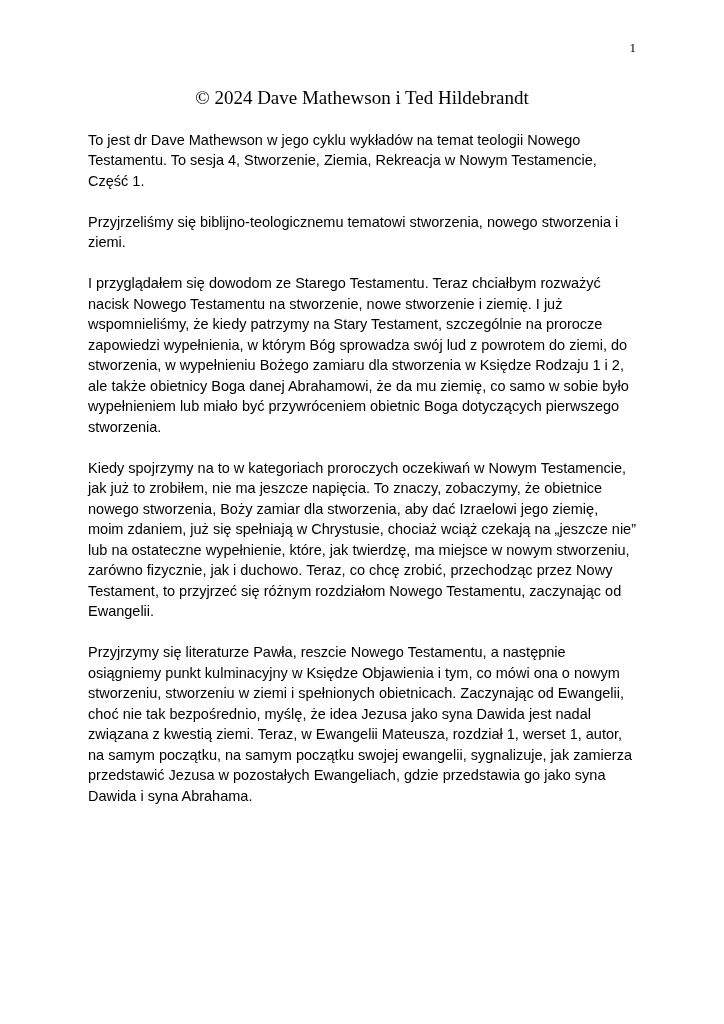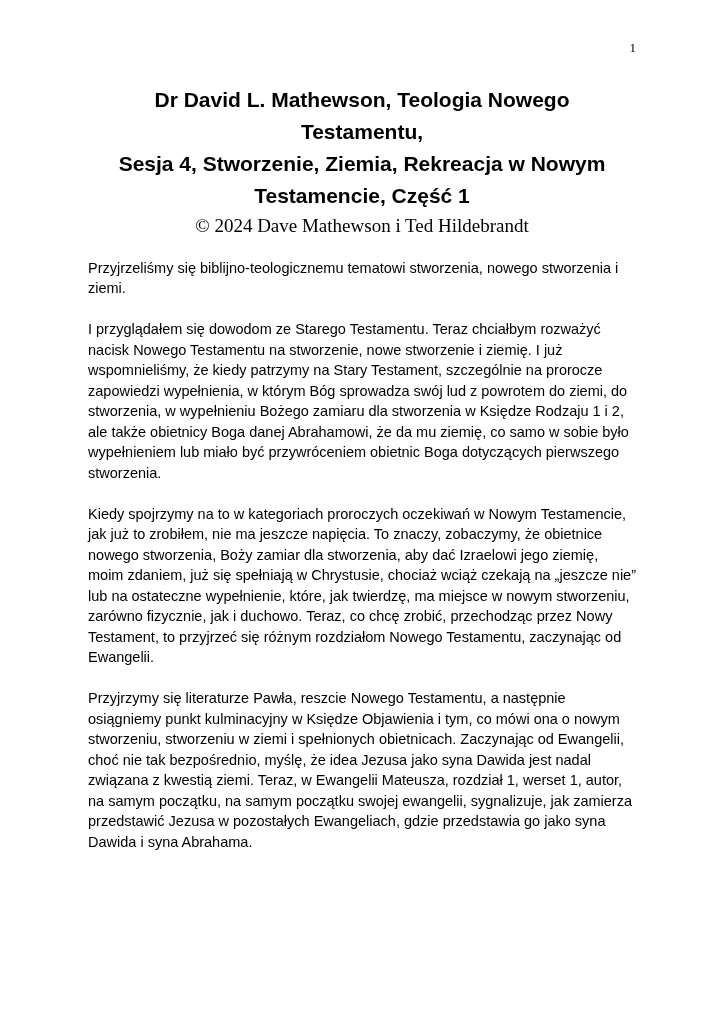--- a/index.html
+++ b/index.html
@@ -52,29 +52,24 @@
 </style>
 </head>
 <body>
 
 <div class="page">
 
   <div class="page-number">1</div>
 
   <div class="content">
 
-    <h1 class="doc-title">
-      <span class="title-line">Dr David L. Mathewson, Teologia Nowego</span>
-      <span class="title-line">Testamentu,</span>
-      <span class="title-line">Sesja 4, Stworzenie, Ziemia, Rekreacja w Nowym</span>
-      <span class="title-line">Testamencie, Część 1</span>
-    </h1>
 
     <div class="copyright">© 2024 Dave Mathewson i Ted Hildebrandt</div>
 
+    <p class="paragraph">To jest dr Dave Mathewson w jego cyklu wykładów na temat teologii Nowego Testamentu. To sesja 4, Stworzenie, Ziemia, Rekreacja w Nowym Testamencie, Część 1.</p>
 
     <p class="paragraph">Przyjrzeliśmy się biblijno-teologicznemu tematowi stworzenia, nowego stworzenia i ziemi.</p>
 
     <p class="paragraph">I przyglądałem się dowodom ze Starego Testamentu. Teraz chciałbym rozważyć nacisk Nowego Testamentu na stworzenie, nowe stworzenie i ziemię. I już wspomnieliśmy, że kiedy patrzymy na Stary Testament, szczególnie na prorocze zapowiedzi wypełnienia, w którym Bóg sprowadza swój lud z powrotem do ziemi, do stworzenia, w wypełnieniu Bożego zamiaru dla stworzenia w Księdze Rodzaju 1 i 2, ale także obietnicy Boga danej Abrahamowi, że da mu ziemię, co samo w sobie było wypełnieniem lub miało być przywróceniem obietnic Boga dotyczących pierwszego stworzenia.</p>
 
     <p class="paragraph">Kiedy spojrzymy na to w kategoriach proroczych oczekiwań w Nowym Testamencie, jak już to zrobiłem, nie ma jeszcze napięcia. To znaczy, zobaczymy, że obietnice nowego stworzenia, Boży zamiar dla stworzenia, aby dać Izraelowi jego ziemię, moim zdaniem, już się spełniają w Chrystusie, chociaż wciąż czekają na „jeszcze nie” lub na ostateczne wypełnienie, które, jak twierdzę, ma miejsce w nowym stworzeniu, zarówno fizycznie, jak i duchowo. Teraz, co chcę zrobić, przechodząc przez Nowy Testament, to przyjrzeć się różnym rozdziałom Nowego Testamentu, zaczynając od Ewangelii.</p>
 
     <p class="paragraph">Przyjrzymy się literaturze Pawła, reszcie Nowego Testamentu, a następnie osiągniemy punkt kulminacyjny w Księdze Objawienia i tym, co mówi ona o nowym stworzeniu, stworzeniu w ziemi i spełnionych obietnicach. Zaczynając od Ewangelii, choć nie tak bezpośrednio, myślę, że idea Jezusa jako syna Dawida jest nadal związana z kwestią ziemi. Teraz, w Ewangelii Mateusza, rozdział 1, werset 1, autor, na samym początku, na samym początku swojej ewangelii, sygnalizuje, jak zamierza przedstawić Jezusa w pozostałych Ewangeliach, gdzie przedstawia go jako syna Dawida i syna Abrahama.</p>
 
   </div>

